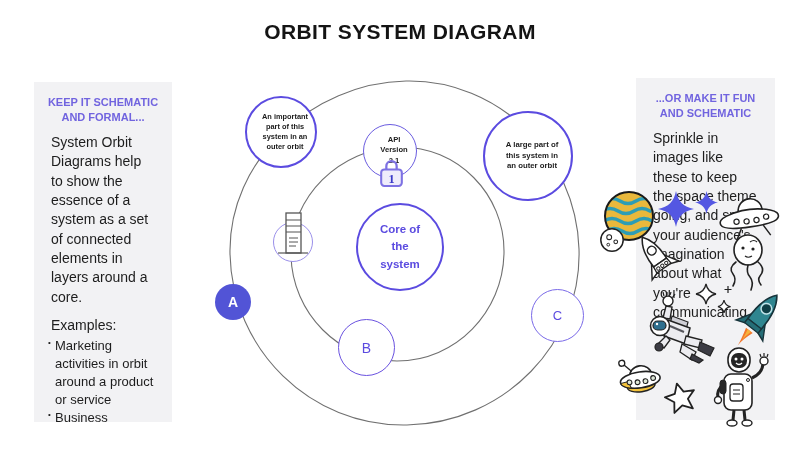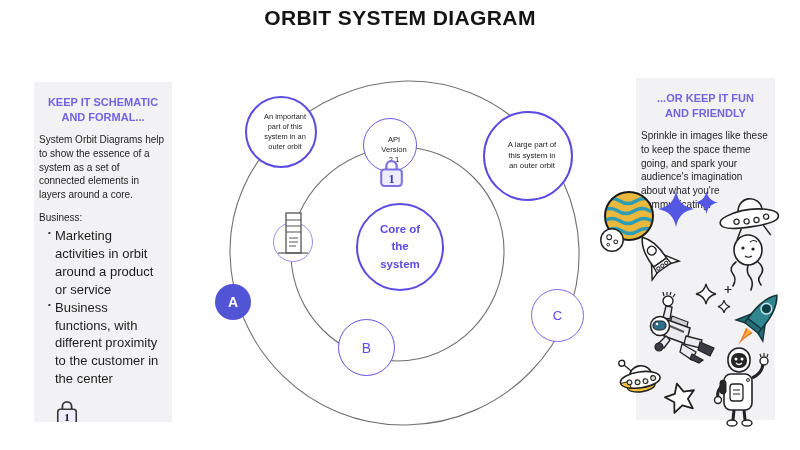--- a/index.html
+++ b/index.html
@@ -1,38 +1,38 @@
 <!DOCTYPE html>
 <html><head>
 <meta charset="utf-8">
 <style>
   html,body{margin:0;padding:0;background:#fff;}
   #canvas{position:relative;width:800px;height:450px;background:#fff;overflow:hidden;
           font-family:"Liberation Sans",sans-serif;}
-  .title{position:absolute;top:6px;left:0;width:100%;text-align:center;
+  .title{position:absolute;top:20px;left:0;width:100%;text-align:center;
          font-size:21px;font-weight:700;letter-spacing:.4px;color:#141414;}
   
   .panel{position:absolute;background:#F2F2F4;z-index:1;overflow:hidden;}
   .panel.left{left:34px;top:82px;width:138px;height:340px;}
   .panel.right{left:636px;top:78px;width:139px;height:342px;}
   .panel-heading{color:#7164DF;font-weight:700;font-size:11px;line-height:1.32;
                  text-align:center;margin:13px 10px 9px;}
-  .panel-text{font-size:10px;line-height:1.38;color:#1D1D1D;margin:0 5px 9px;}
+  .panel-text{font-size:14px;line-height:1.38;color:#1D1D1D;margin:0 17px 9px;}
   ul.examples{margin:0 8px 9px 14px;padding:0;list-style:none;}
   ul.examples li{font-size:13px;line-height:1.38;color:#1D1D1D;position:relative;padding-left:7px;}
   ul.examples li::before{content:"•";position:absolute;left:0;top:0;font-size:8px;}
   .icon-row{display:flex;align-items:flex-start;gap:8px;margin:0 8px 7px 16px;}
   .icon-row .icon-cell{width:34px;flex:0 0 34px;display:flex;justify-content:center;}
   .icon-row .txt{font-size:8.5px;line-height:1.42;color:#1D1D1D;padding-top:3px;}
   
   #orbits{position:absolute;left:190px;top:55px;z-index:0;}
   
   .node{position:absolute;border-radius:50%;background:#fff;box-sizing:border-box;
         display:flex;align-items:center;justify-content:center;text-align:center;z-index:2;}
-  .node-sm-text{font-size:7.4px;line-height:1.35;color:#1C1C1C;font-weight:400;padding:0 6px;margin-left:8px;}
+  .node-sm-text{font-size:7.4px;line-height:1.35;color:#1C1C1C;font-weight:700;padding:0 6px;margin-left:8px;}
   .node-core-text{font-size:11.5px;line-height:1.5;color:#5B4BE0;font-weight:700;padding:0 12px;}
   .node-letter{font-size:14px;color:#5B4BE0;font-weight:500;}
   #node-a{background:#5254D6;}
   #node-a .node-letter{color:#fff;font-weight:600;}
   .overlay-icon{position:absolute;z-index:3;}
   .doodle{position:absolute;z-index:3;}
 </style>
 </head>
 <body>
 
@@ -41,21 +41,21 @@
   <div class="title">ORBIT SYSTEM DIAGRAM</div>
 
   <svg id="orbits" width="430" height="395" viewBox="0 0 430 395">
     <path d="M 216 26 C 308 24, 386 100, 389 194 C 392 288, 315 368, 217 370 C 120 372, 42 294, 40 199 C 38 105, 122 28, 216 26 Z" fill="none" stroke="#707070" stroke-width="1.1"></path>
     <path d="M 209 92 C 267 91, 315 139, 314 198 C 313 257, 266 306, 207 306 C 149 306, 102 258, 101 200 C 100 142, 150 93, 209 92 Z" fill="none" stroke="#707070" stroke-width="1.1"></path>
   </svg>
 
   <div class="panel left">
     <div class="panel-heading">KEEP IT SCHEMATIC AND FORMAL...</div>
     <div class="panel-text">System Orbit Diagrams help to show the essence of a system as a set of connected elements in layers around a core.</div>
-    <div class="panel-text" style="margin-bottom:2px;">Business:</div>
+    <div class="panel-text" style="margin-bottom:2px;">Examples:</div>
     <ul class="examples">
       <li>Marketing activities in orbit around a product or service</li>
       <li>Business functions, with different proximity to the customer in the center</li>
     </ul>
 
     <div class="icon-row">
       <span class="icon-cell">
         <svg width="24" height="30" viewBox="0 0 26 32">
           <path d="M8 14 V10 a5 5 0 0 1 10 0 V14" fill="none" stroke="#3A3A3A" stroke-width="2"></path>
           <rect x="3" y="13" width="20" height="16" rx="3" fill="#EFECFB" stroke="#3A3A3A" stroke-width="1.8"></rect>
@@ -70,29 +70,29 @@
           <rect x="7" y="2" width="14" height="34" fill="#fff" stroke="#444" stroke-width="1.5"></rect>
           <path d="M7 9 h14 M7 14 h14 M7 19 h14" stroke="#444" stroke-width="1.2" fill="none"></path>
           <path d="M10 25 h8 M10 28 h8 M10 31 h6" stroke="#444" stroke-width="1" fill="none"></path>
         </svg>
       </span>
     </div>
 
   </div>
 
   <div class="panel right">
-    <div class="panel-heading">...OR KEEP IT FUN AND FRIENDLY</div>
+    <div class="panel-heading">...OR MAKE IT FUN AND SCHEMATIC</div>
     <div class="panel-text">Sprinkle in images like these to keep the space theme going, and spark your audience's imagination about what you're communicating.</div>
   </div>
 
   <div class="node" id="node-important" style="left:245px;top:96px;width:72px;height:72px;border:2px solid #5B4BE0;">
     <span class="node-sm-text">An important part of this system in an outer orbit</span>
   </div>
 
-  <div class="node" id="node-api" style="left:363px;top:118px;width:54px;height:54px;border:1.6px solid #6A5CE0;align-items:center;">
+  <div class="node" id="node-api" style="left:363px;top:124px;width:54px;height:54px;border:1.6px solid #6A5CE0;align-items:flex-start;">
     <span class="node-sm-text" style="font-size:7.6px;padding-top:10px;">API Version 2.1</span>
   </div>
   <span class="overlay-icon" style="left:378px;top:156px;">
     <svg width="27" height="33" viewBox="0 0 26 32">
       <path d="M8 14 V10 a5 5 0 0 1 10 0 V14" fill="none" stroke="#7D71E3" stroke-width="2.2"></path>
       <rect x="3" y="13" width="20" height="16" rx="3" fill="#EFECFB" stroke="#7D71E3" stroke-width="2"></rect>
       <text x="13" y="26" font-size="12" font-weight="bold" fill="#3B3BC8" text-anchor="middle" font-family="Liberation Serif, serif">1</text>
     </svg>
   </span>
 

